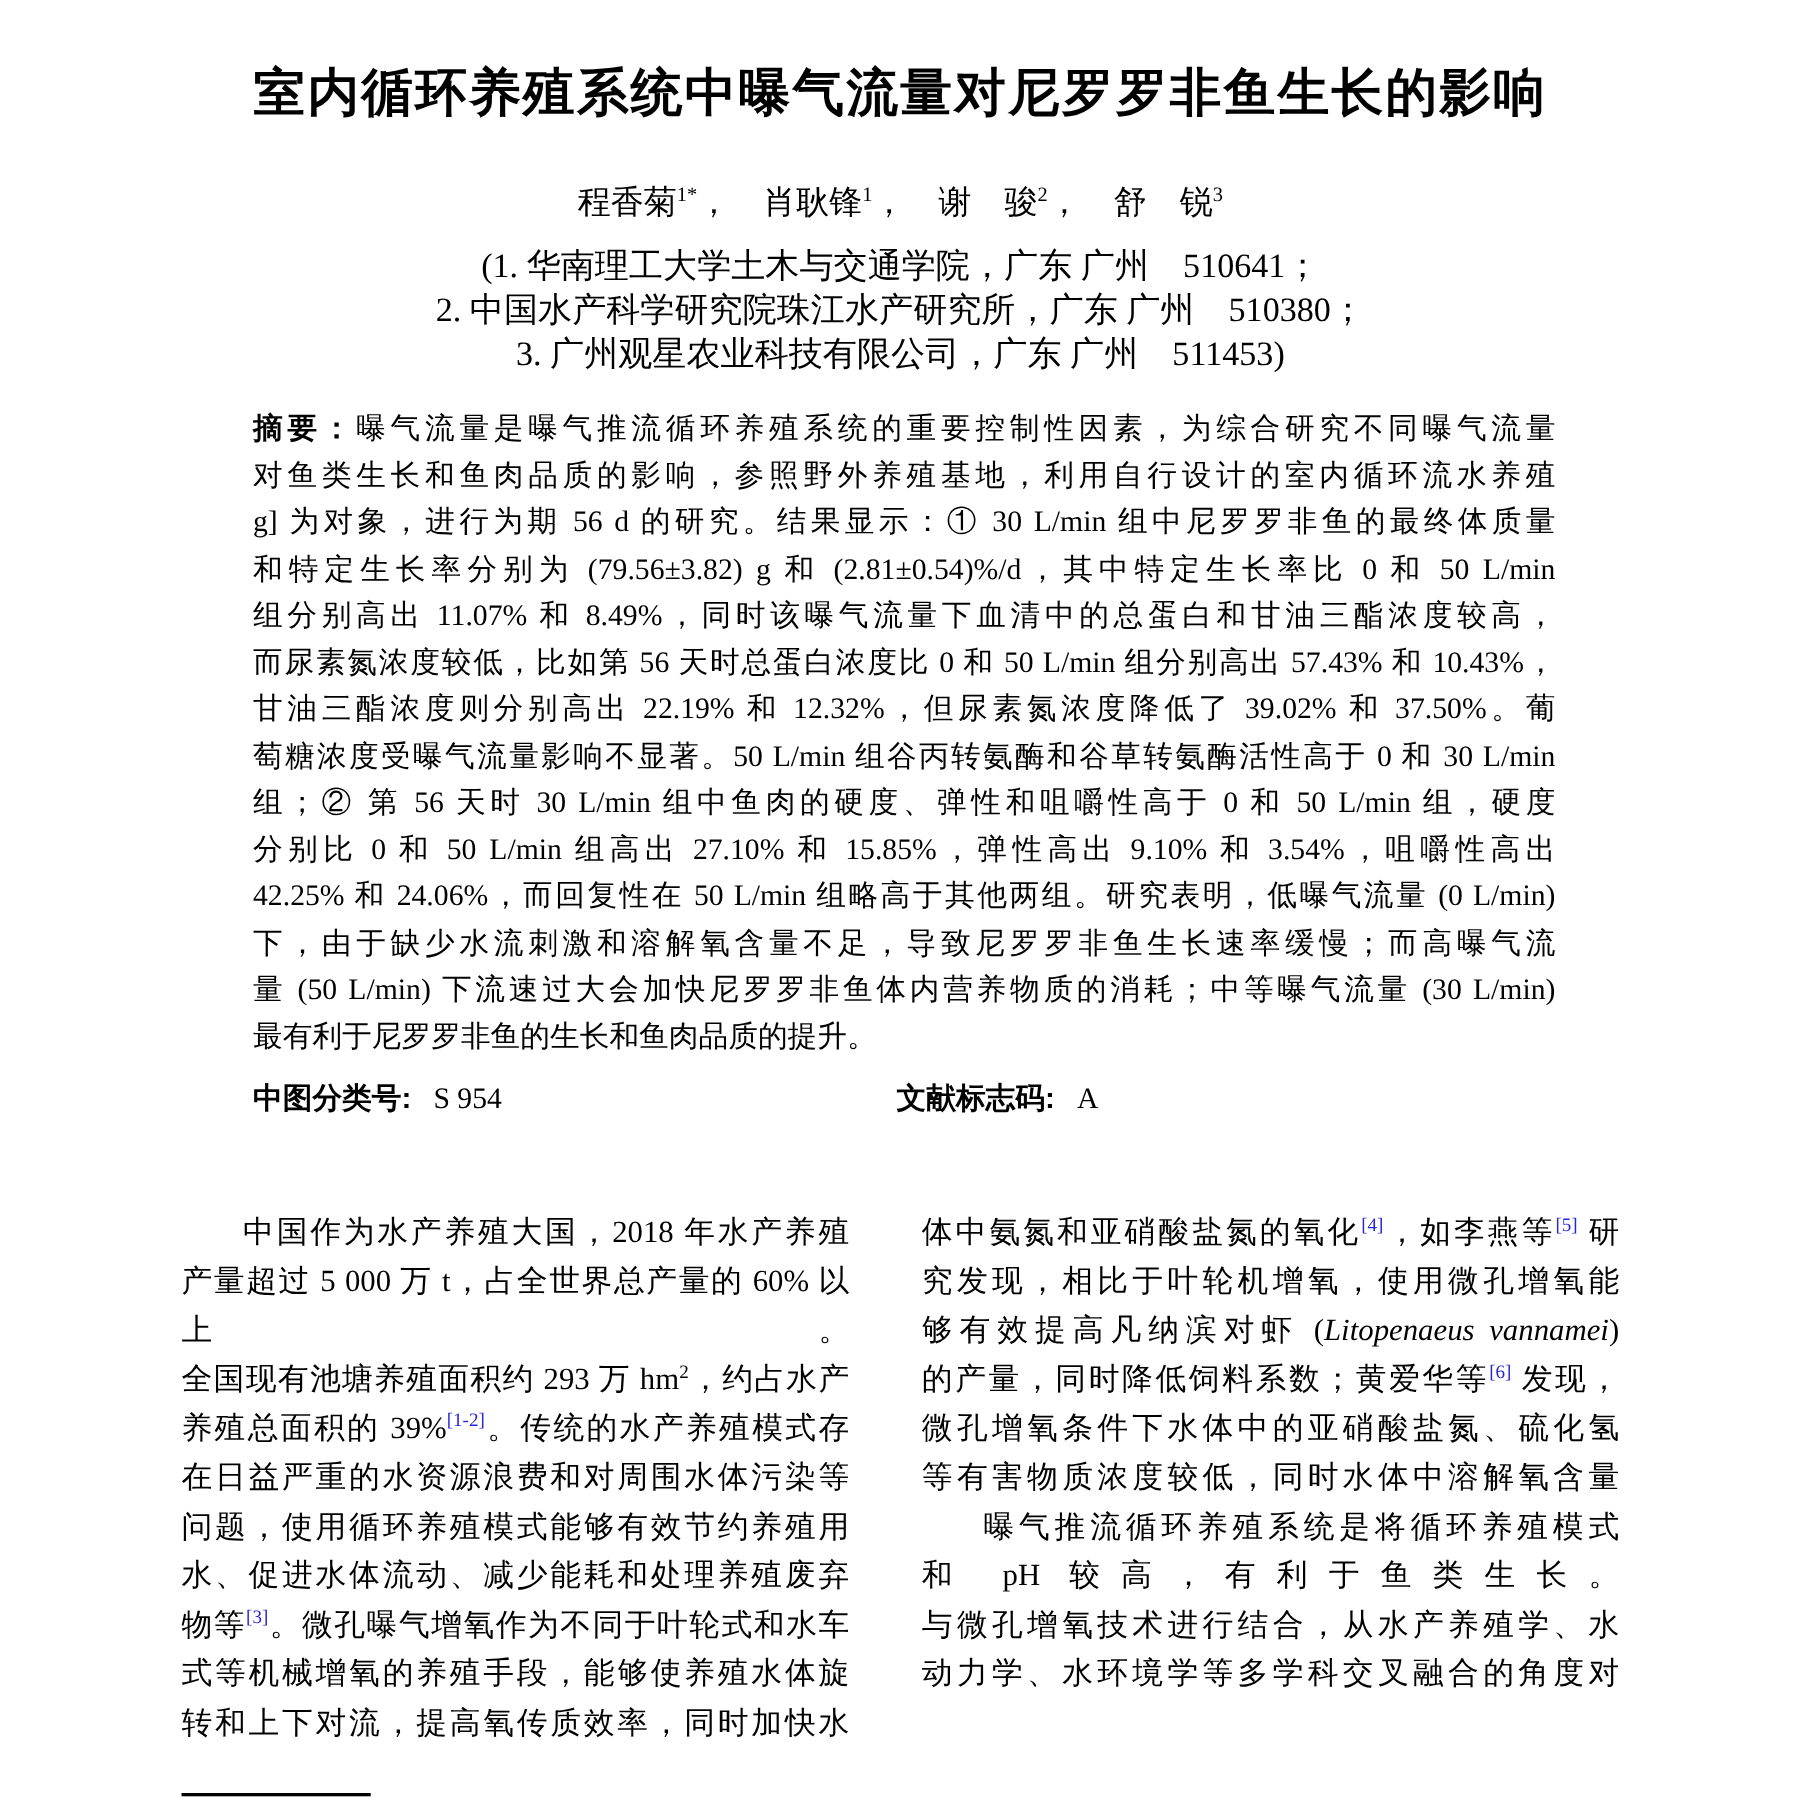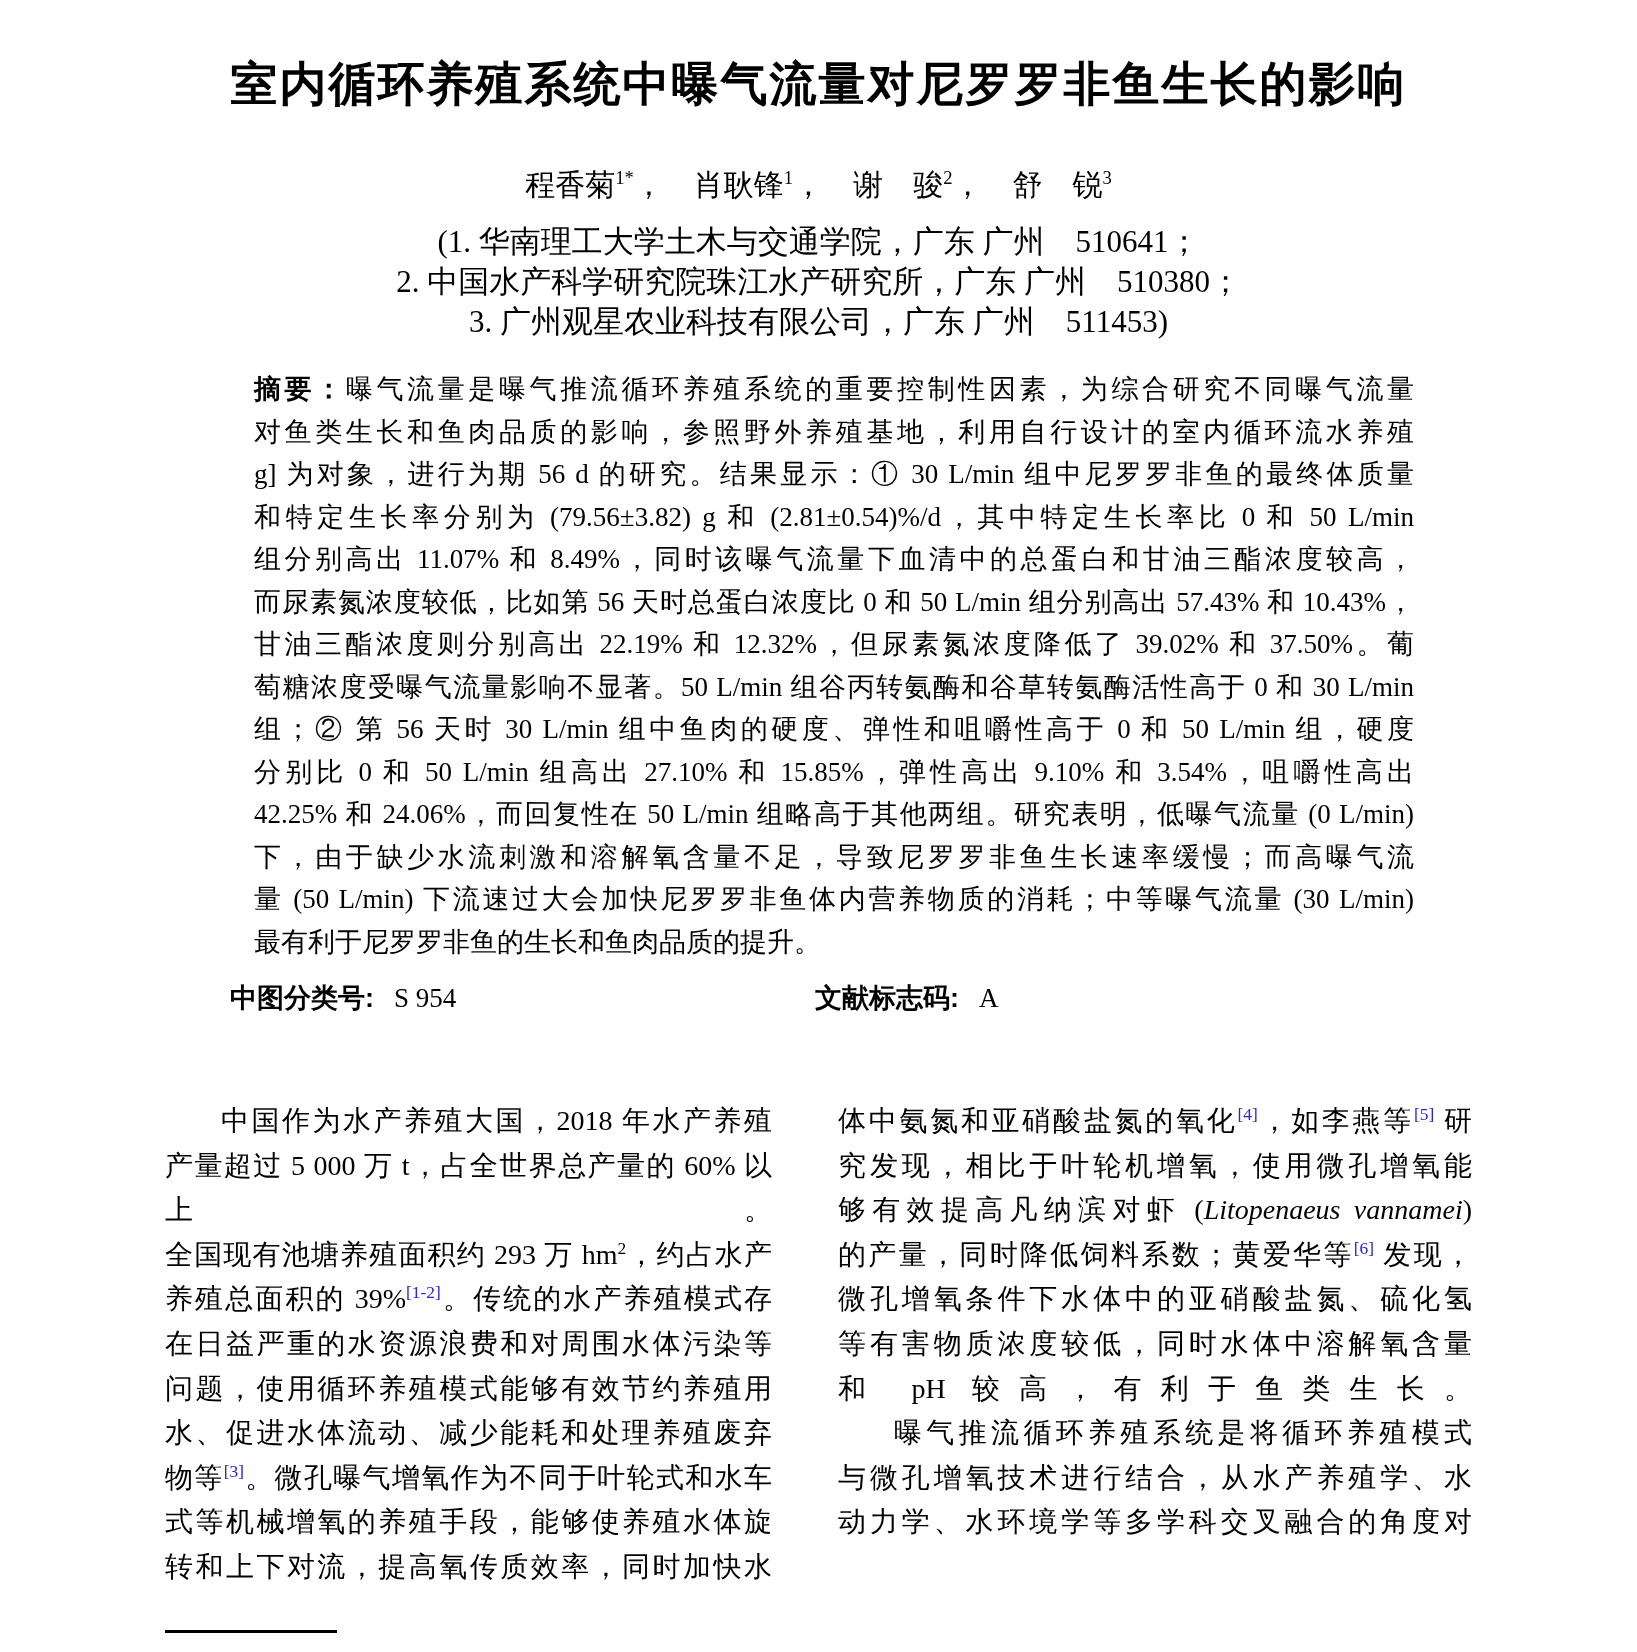--- a/index.html
+++ b/index.html
@@ -27,21 +27,21 @@
   #authors { margin-top: 46px; font-size: 30px; line-height: 46px; }
   #authors .tline { text-align: left; text-align-last: center; }
 
   .affils { margin-top: 14px; font-size: 31px; line-height: 40px; text-align: center; }
 
   .abs {
     margin: 26px 58px 0 65px;
     font-size: 27px;
     line-height: 42.5px;
   }
-  .abs .tline { text-align: justify; text-align-last: justify; margin-left: 24px; }
+  .abs .tline { text-align: justify; text-align-last: justify; }
   .tline.end { text-align-last: left; }
   .tline.ind { text-indent: 2em; }
 
   .lbl {
     font-family: "Liberation Sans", "DejaVu Sans", sans-serif;
     font-weight: bold;
   }
   .it { font-style: italic; }
   .sup {
     vertical-align: super;
@@ -137,22 +137,22 @@
           <div class="tline"><span>式等机械增氧的养殖手段，能够使养殖水体旋</span></div>
           <div class="tline"><span>转和上下对流，提高氧传质效率，同时加快水</span></div>
         </div>
       <div class="col col-right">
           <div class="tline"><span>体中氨氮和亚硝酸盐氮的氧化</span><span class="sup ref">[4]</span><span>，如李燕等</span><span class="sup ref">[5]</span><span> 研</span></div>
           <div class="tline"><span>究发现，相比于叶轮机增氧，使用微孔增氧能</span></div>
           <div class="tline"><span>够有效提高凡纳滨对虾 (</span><span class="it">Litopenaeus vannamei</span><span>)</span></div>
           <div class="tline"><span>的产量，同时降低饲料系数；黄爱华等</span><span class="sup ref">[6]</span><span> 发现，</span></div>
           <div class="tline"><span>微孔增氧条件下水体中的亚硝酸盐氮、硫化氢</span></div>
           <div class="tline"><span>等有害物质浓度较低，同时水体中溶解氧含量</span></div>
+          <div class="tline ind"><span>曝气推流循环养殖系统是将循环养殖模式</span></div>
           <div class="tline end"><span>和 pH 较高，有利于鱼类生长。</span></div>
-          <div class="tline ind"><span>曝气推流循环养殖系统是将循环养殖模式</span></div>
           <div class="tline"><span>与微孔增氧技术进行结合，从水产养殖学、水</span></div>
           <div class="tline"><span>动力学、水环境学等多学科交叉融合的角度对</span></div>
         </div>
     </div>
 
   </div>
   <div class="foot-rule"></div>
 </div>
 
 </body></html>

